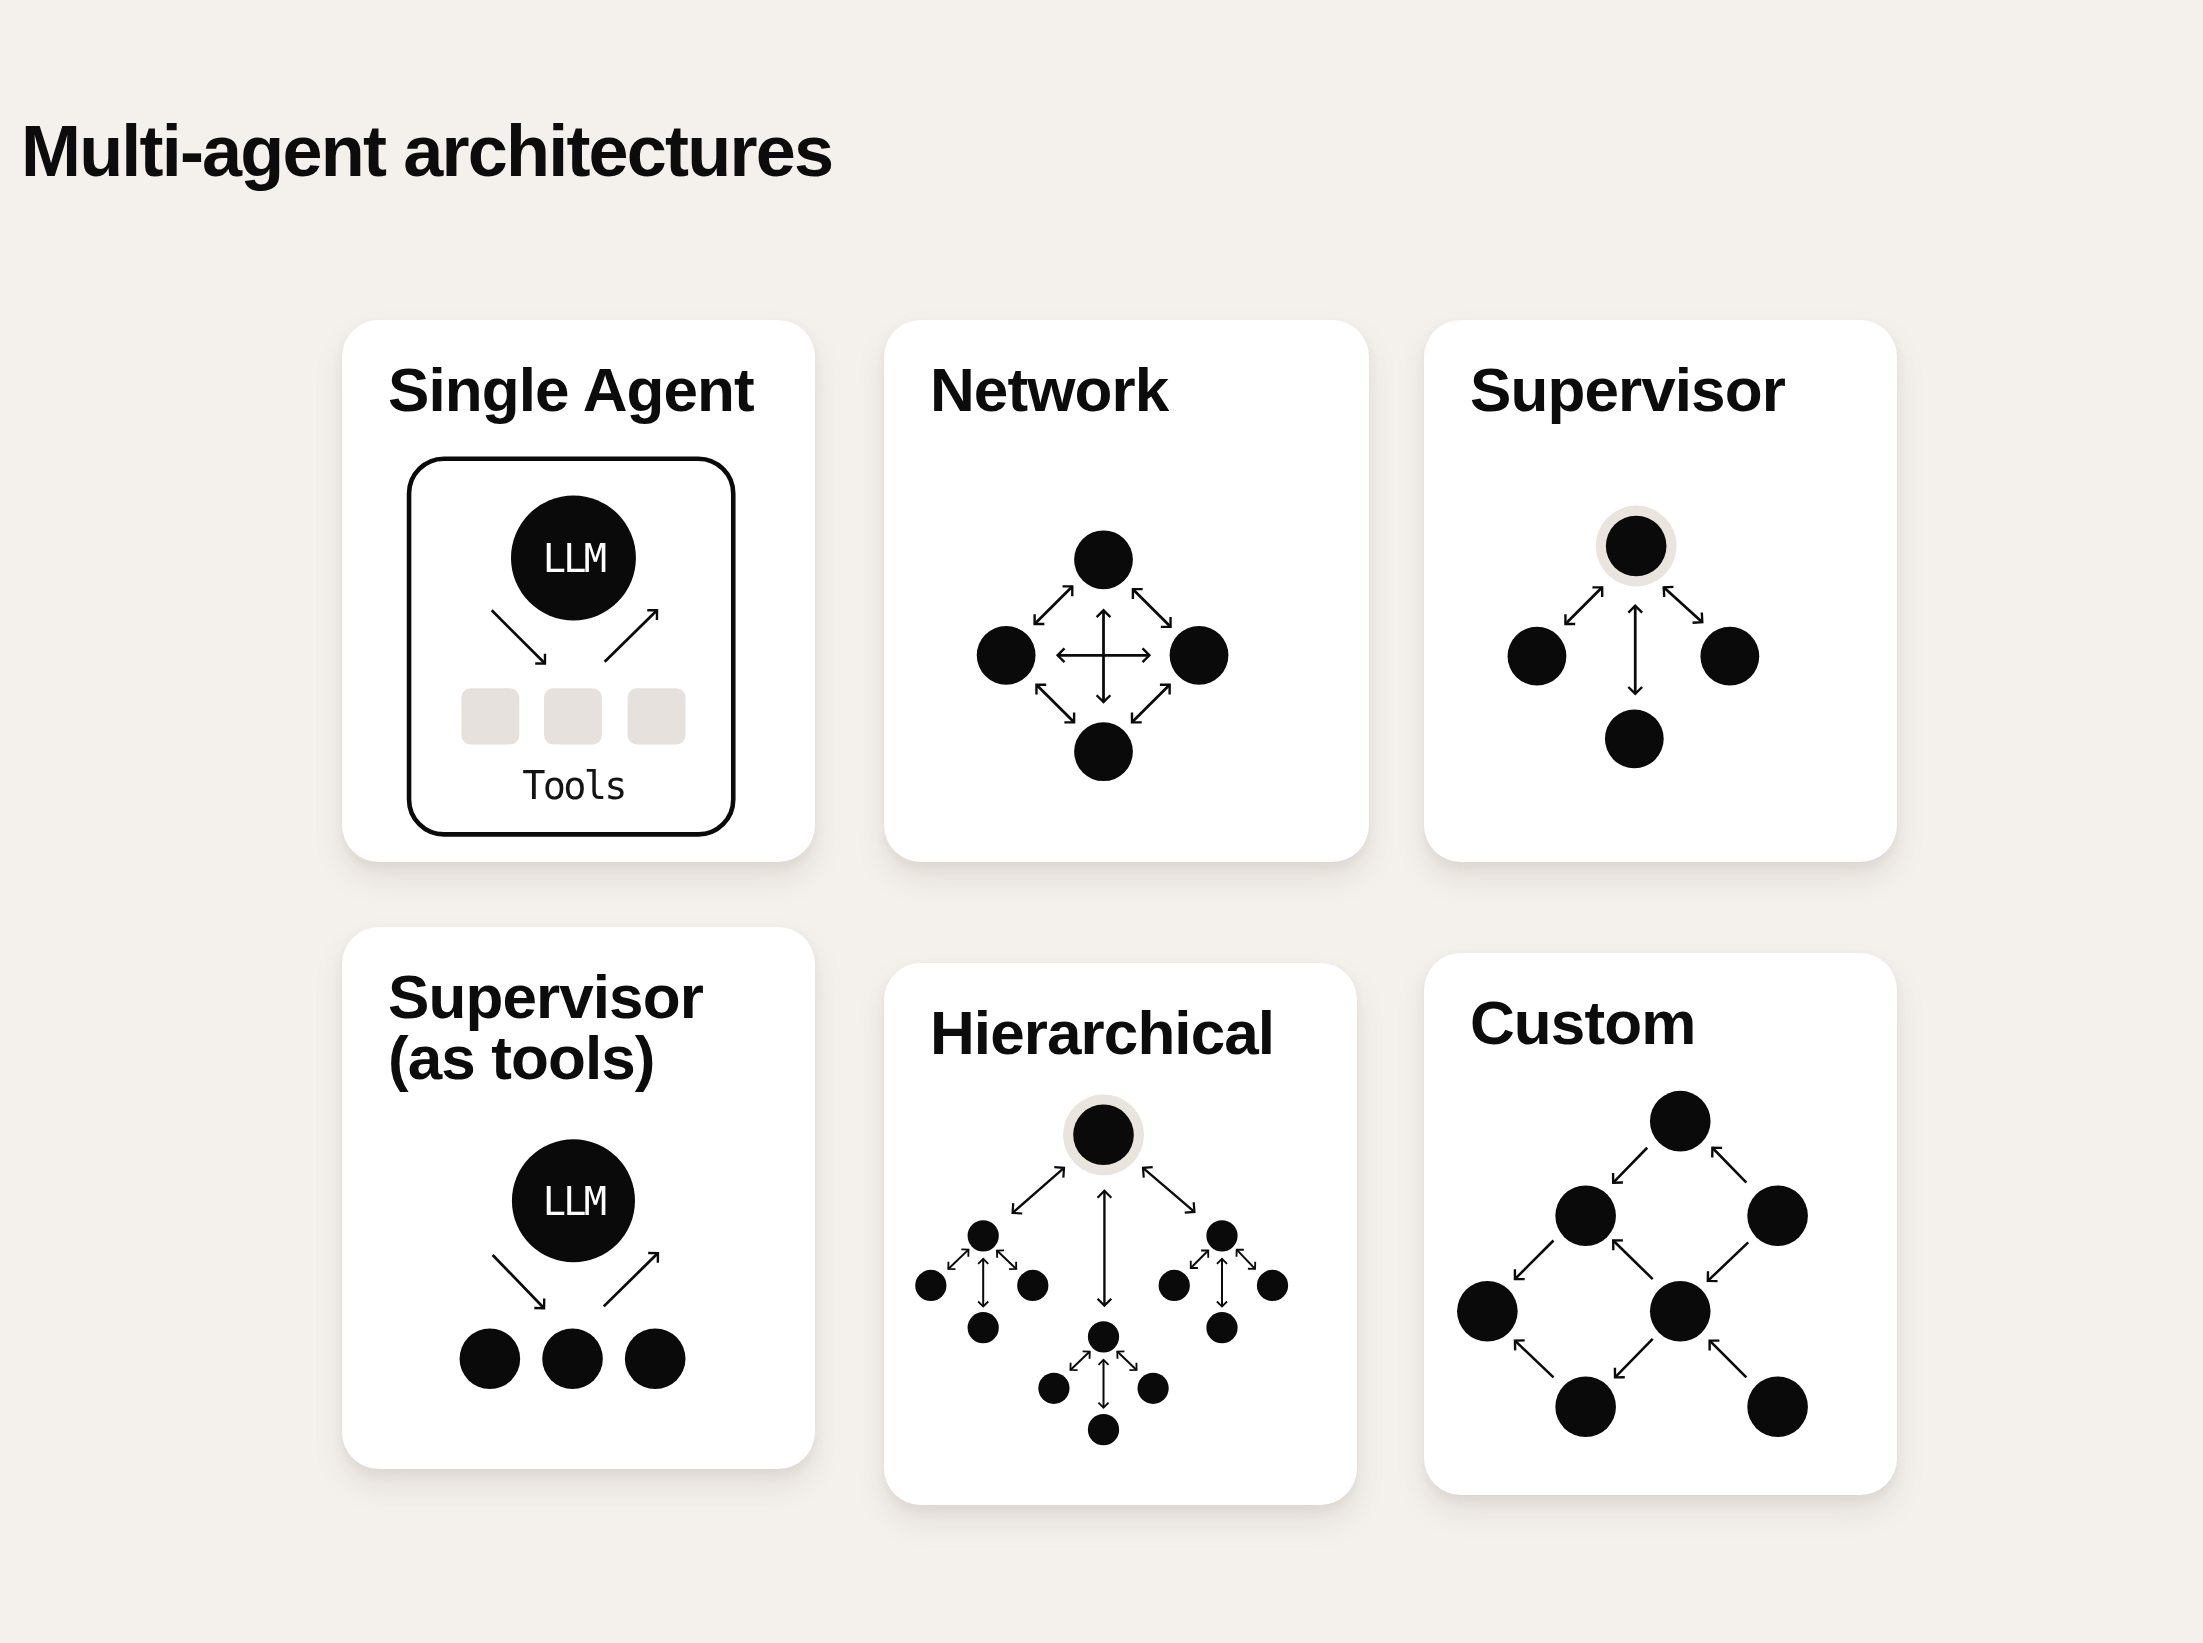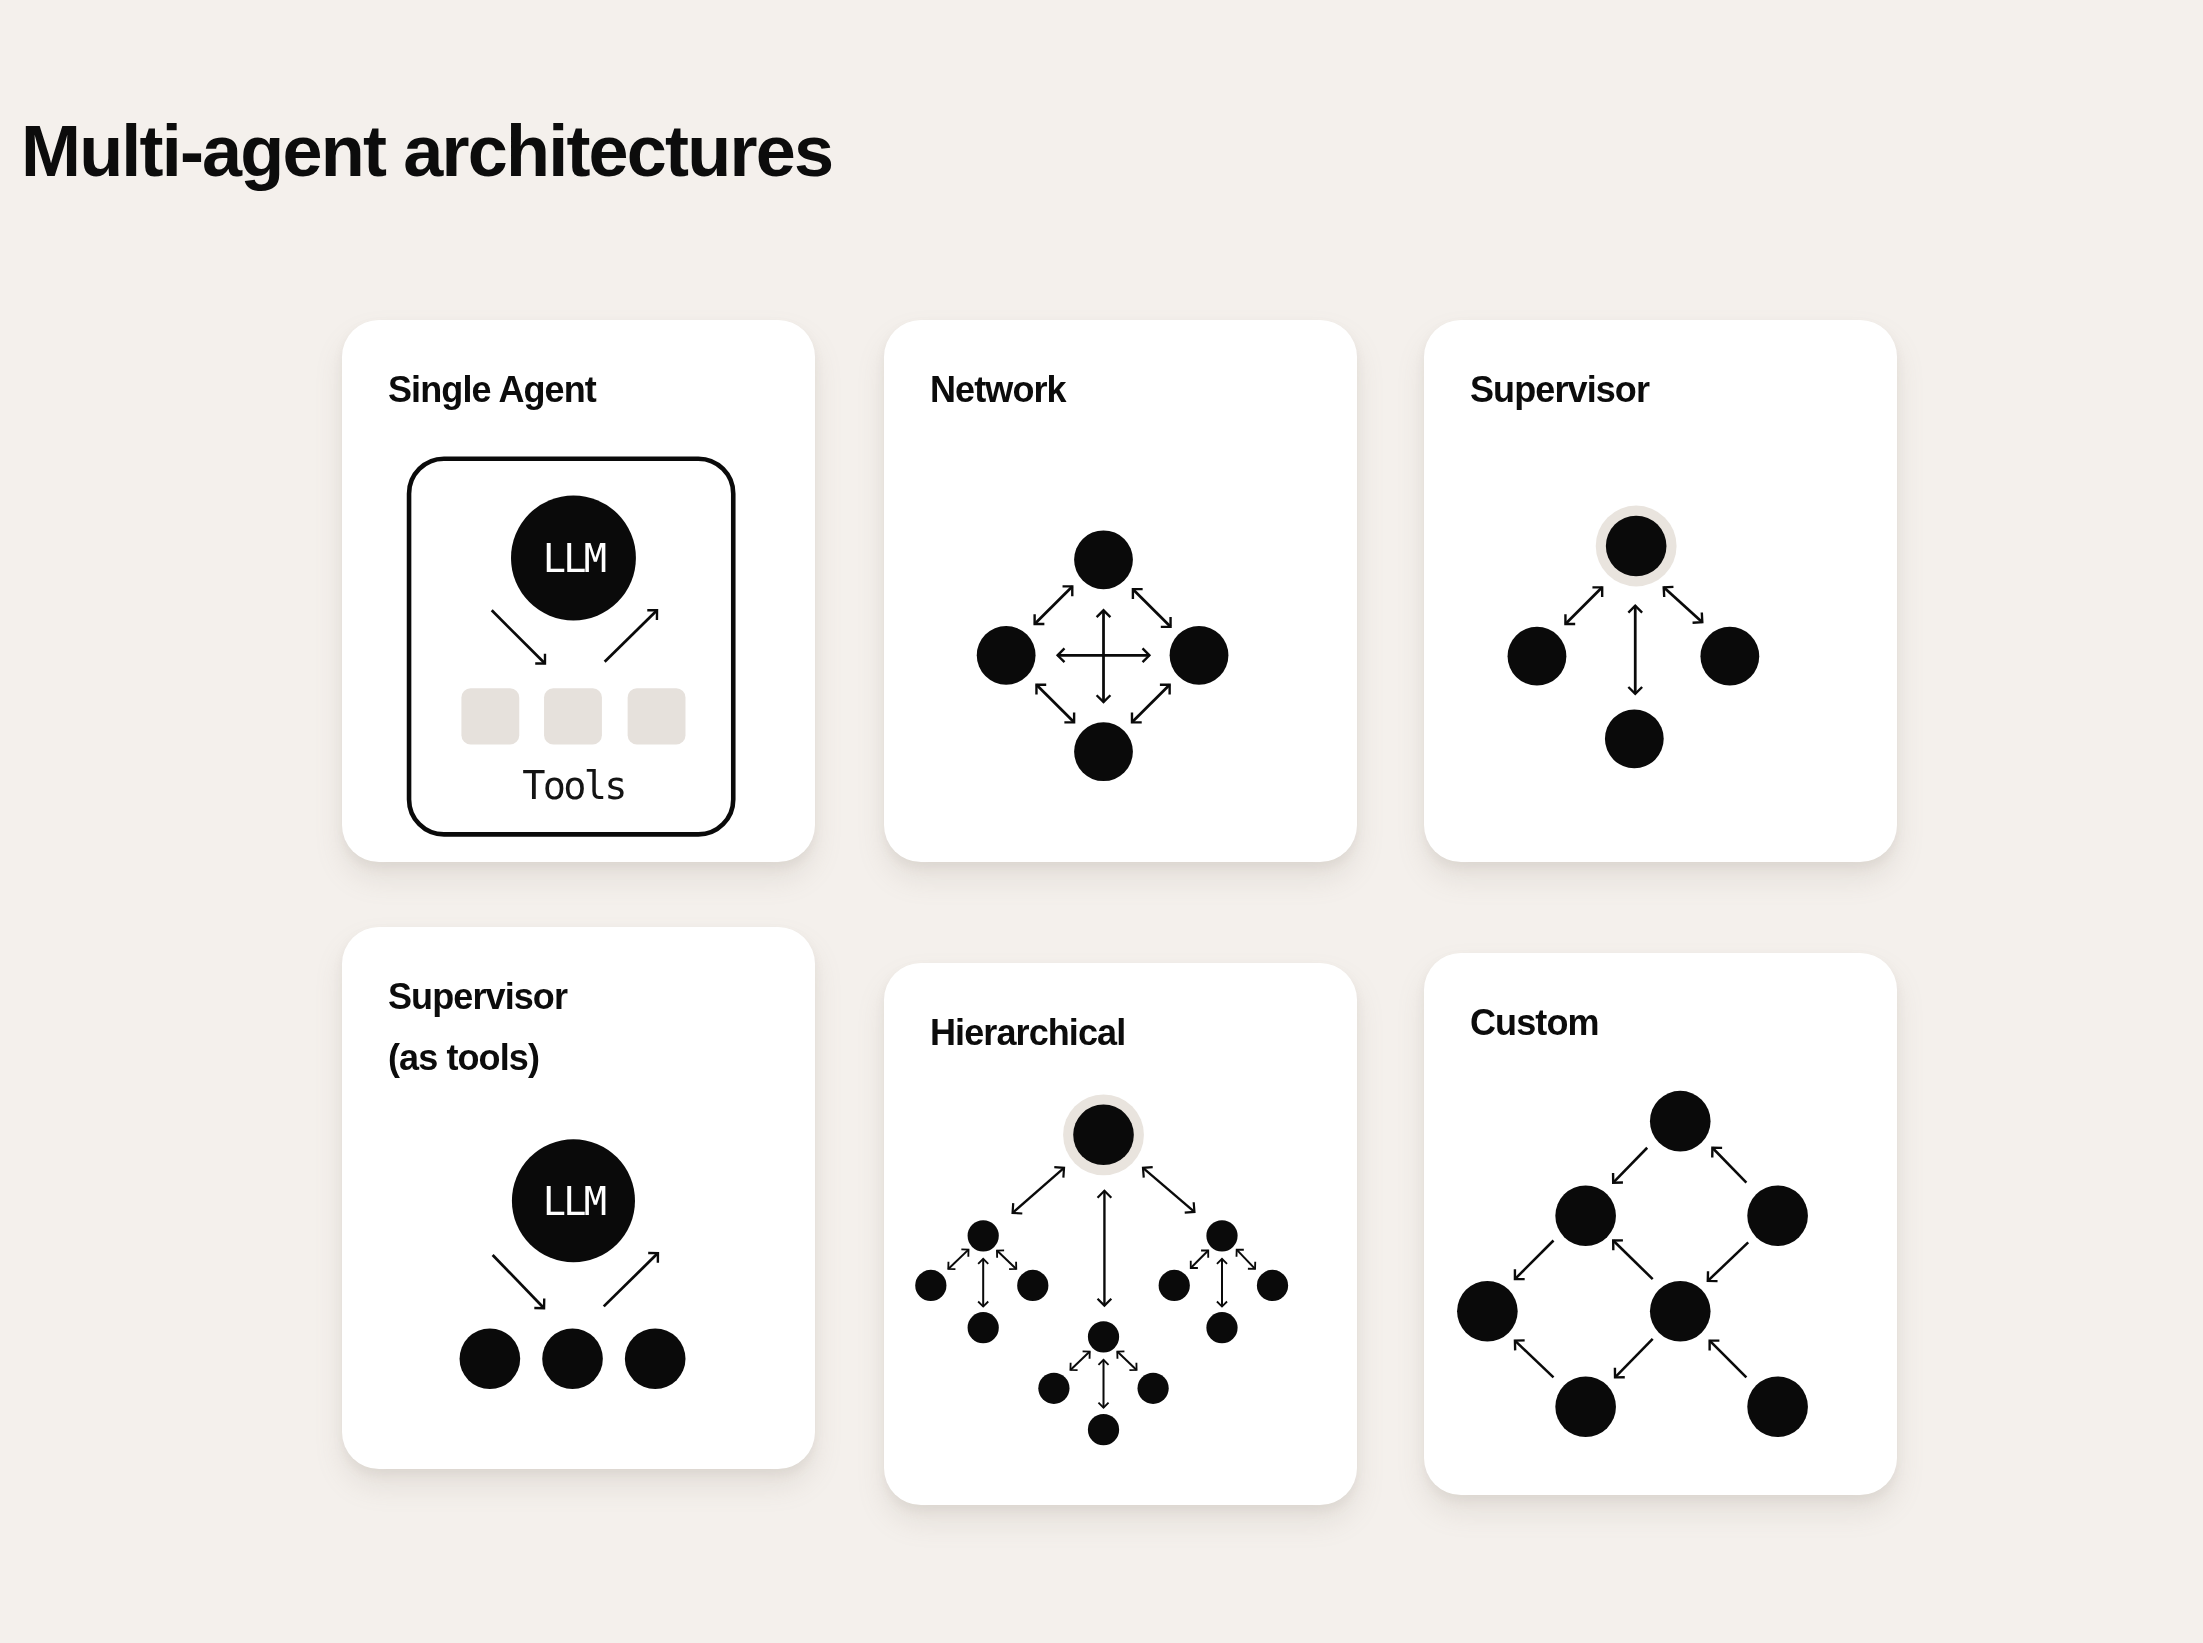--- a/index.html
+++ b/index.html
@@ -36,34 +36,34 @@
     height: 542px;
     background: #FFFFFF;
     border-radius: 37px;
     box-shadow: 0 16.5px 27.5px rgba(150, 138, 125, 0.16), 0 5.5px 9.2px rgba(150, 138, 125, 0.10);
   }
   .card h2 {
     position: absolute;
     top: 39px;
     left: 46px;
     margin: 0;
-    font-size: 36px;
+    font-size: 62px;
     line-height: 61px;
     font-weight: 700;
     letter-spacing: -0.9px;
     color: #0C0C0C;
     white-space: pre-line;
   }
   .card svg {
     position: absolute;
     top: 0;
     left: 0;
   }
   .pos-r1c1 { left: 342px;  top: 320px;  }
-  .pos-r1c2 { left: 884px;  top: 320px;  }
+  .pos-r1c2 { left: 884px;  top: 320px; padding-left: 12px;  }
   .pos-r1c3 { left: 1424px; top: 320px;  }
   .pos-r2c1 { left: 342px;  top: 927px; }
   .pos-r2c2 { left: 884px;  top: 963px; }
   .pos-r2c3 { left: 1424px; top: 953px; }
   .mono-label {
     font-family: "DejaVu Sans Mono", monospace;
     font-size: 42px;
     letter-spacing: -3px;
     text-anchor: middle;
   }

